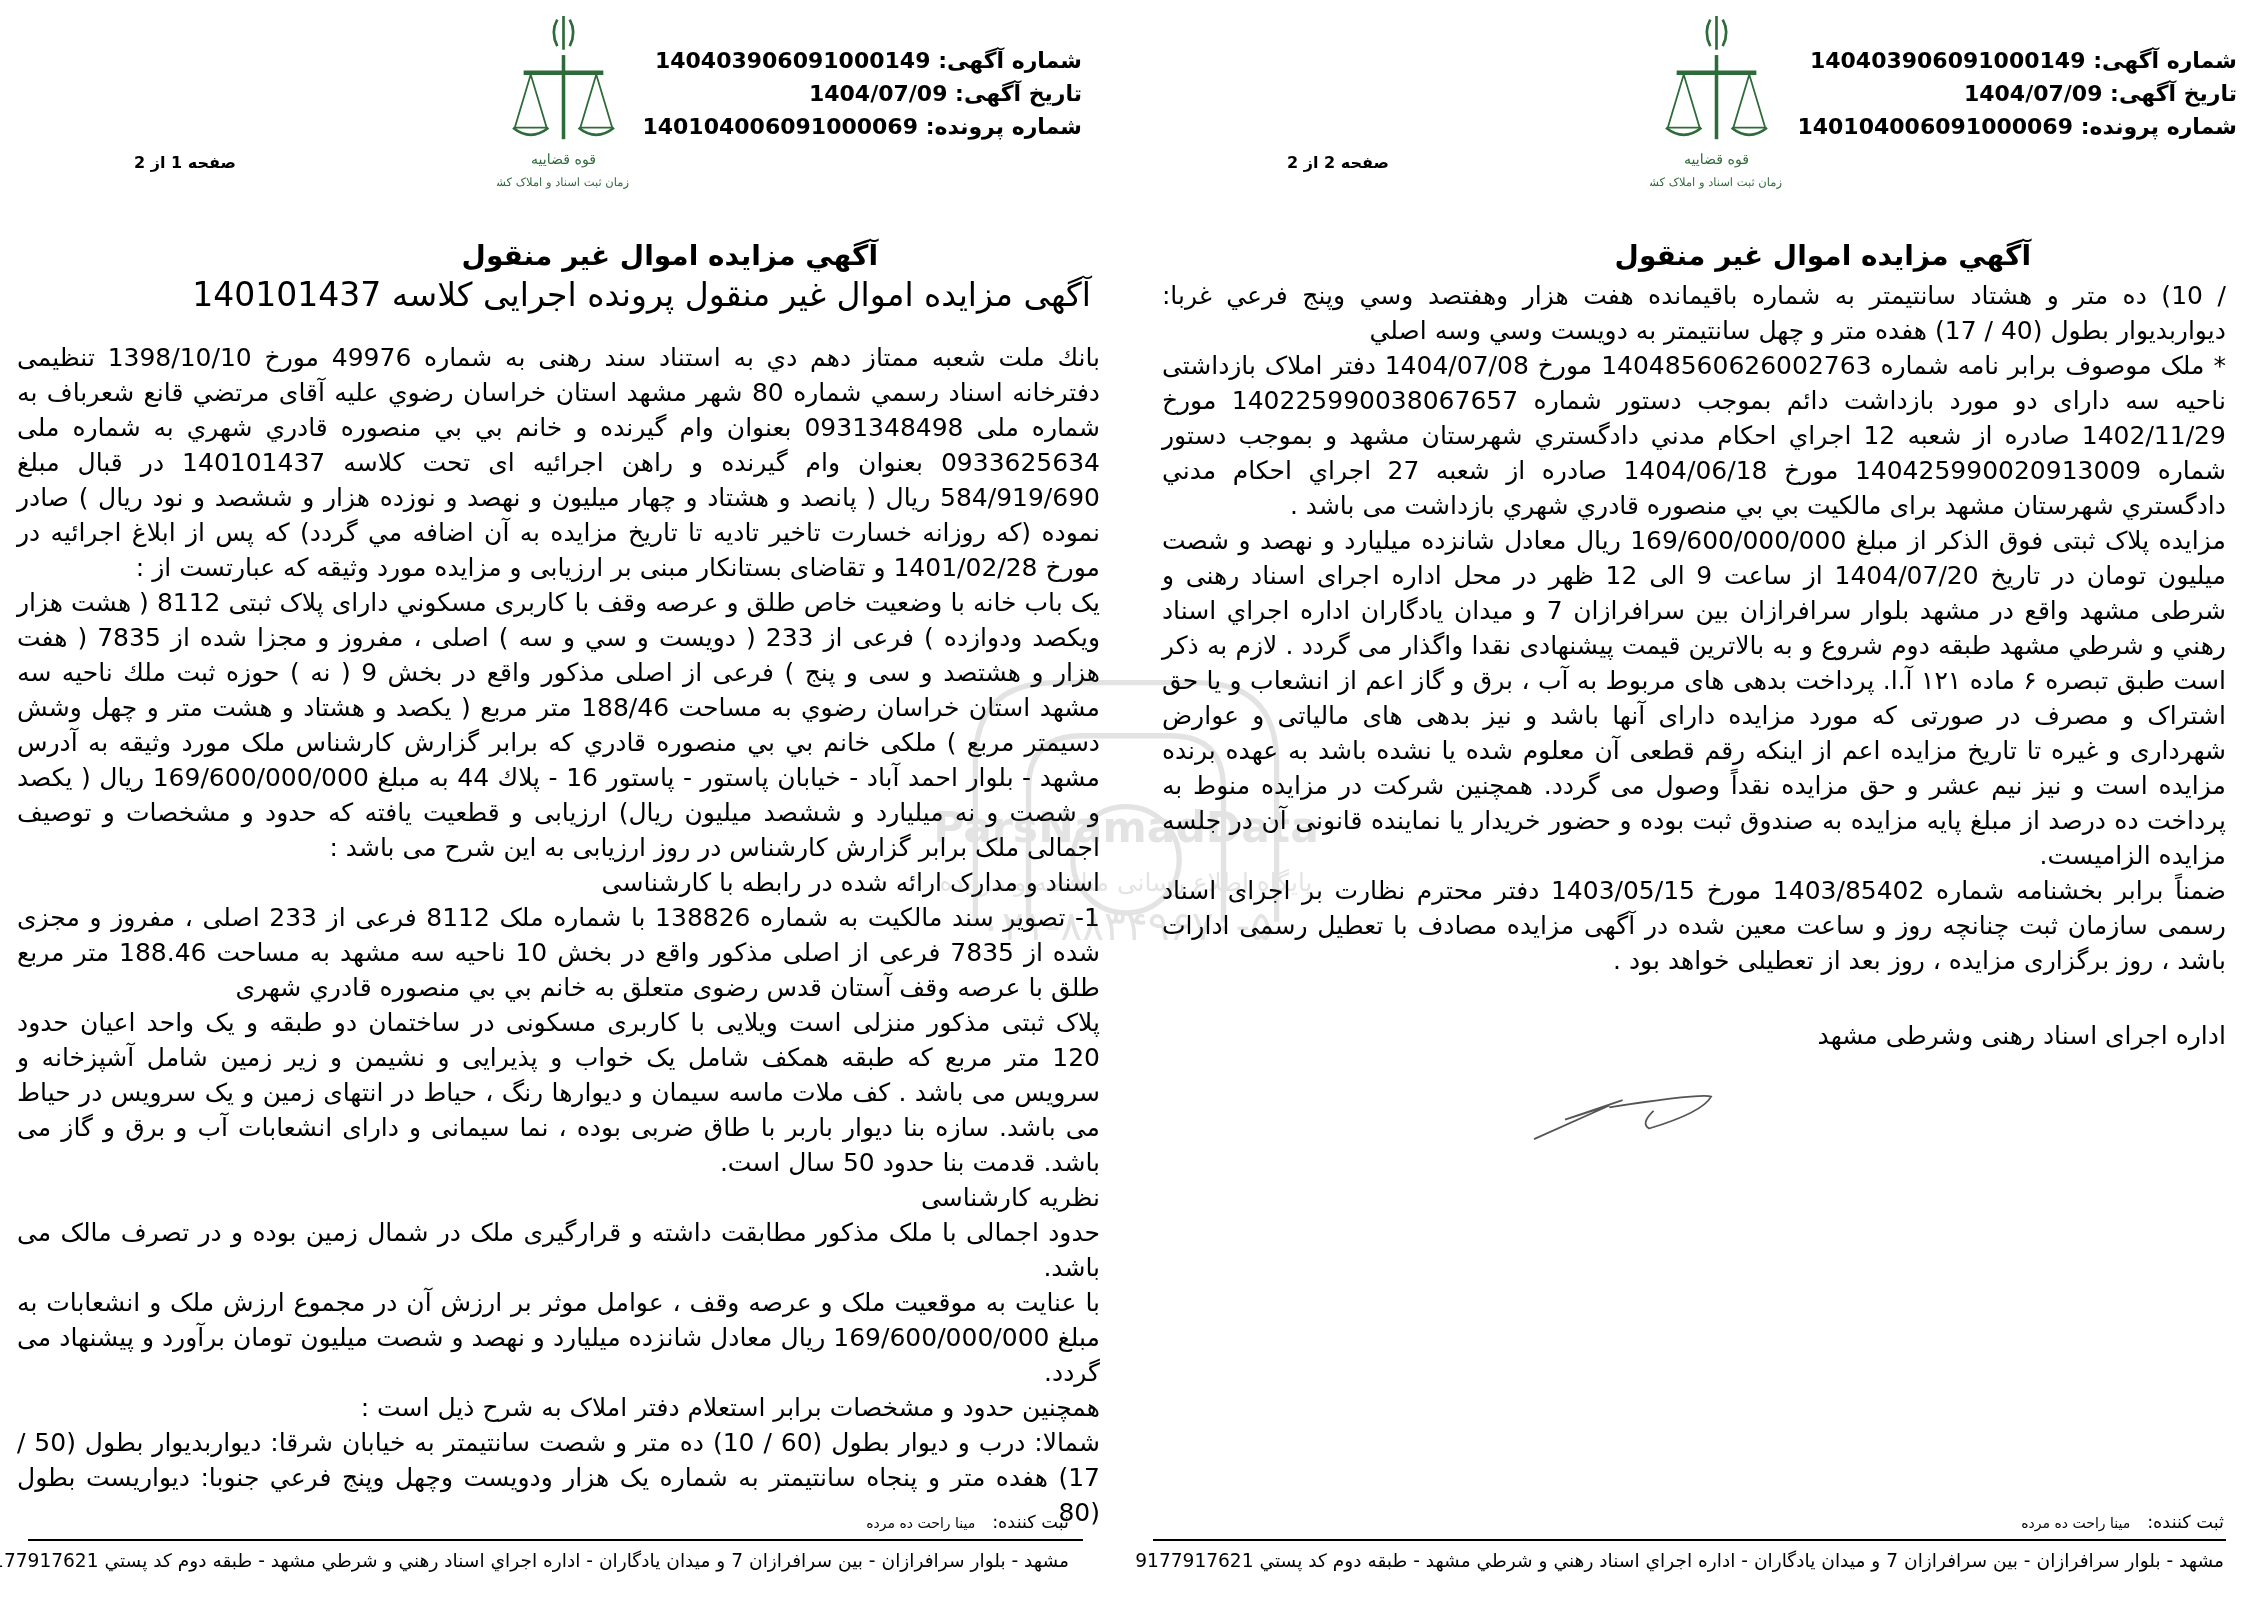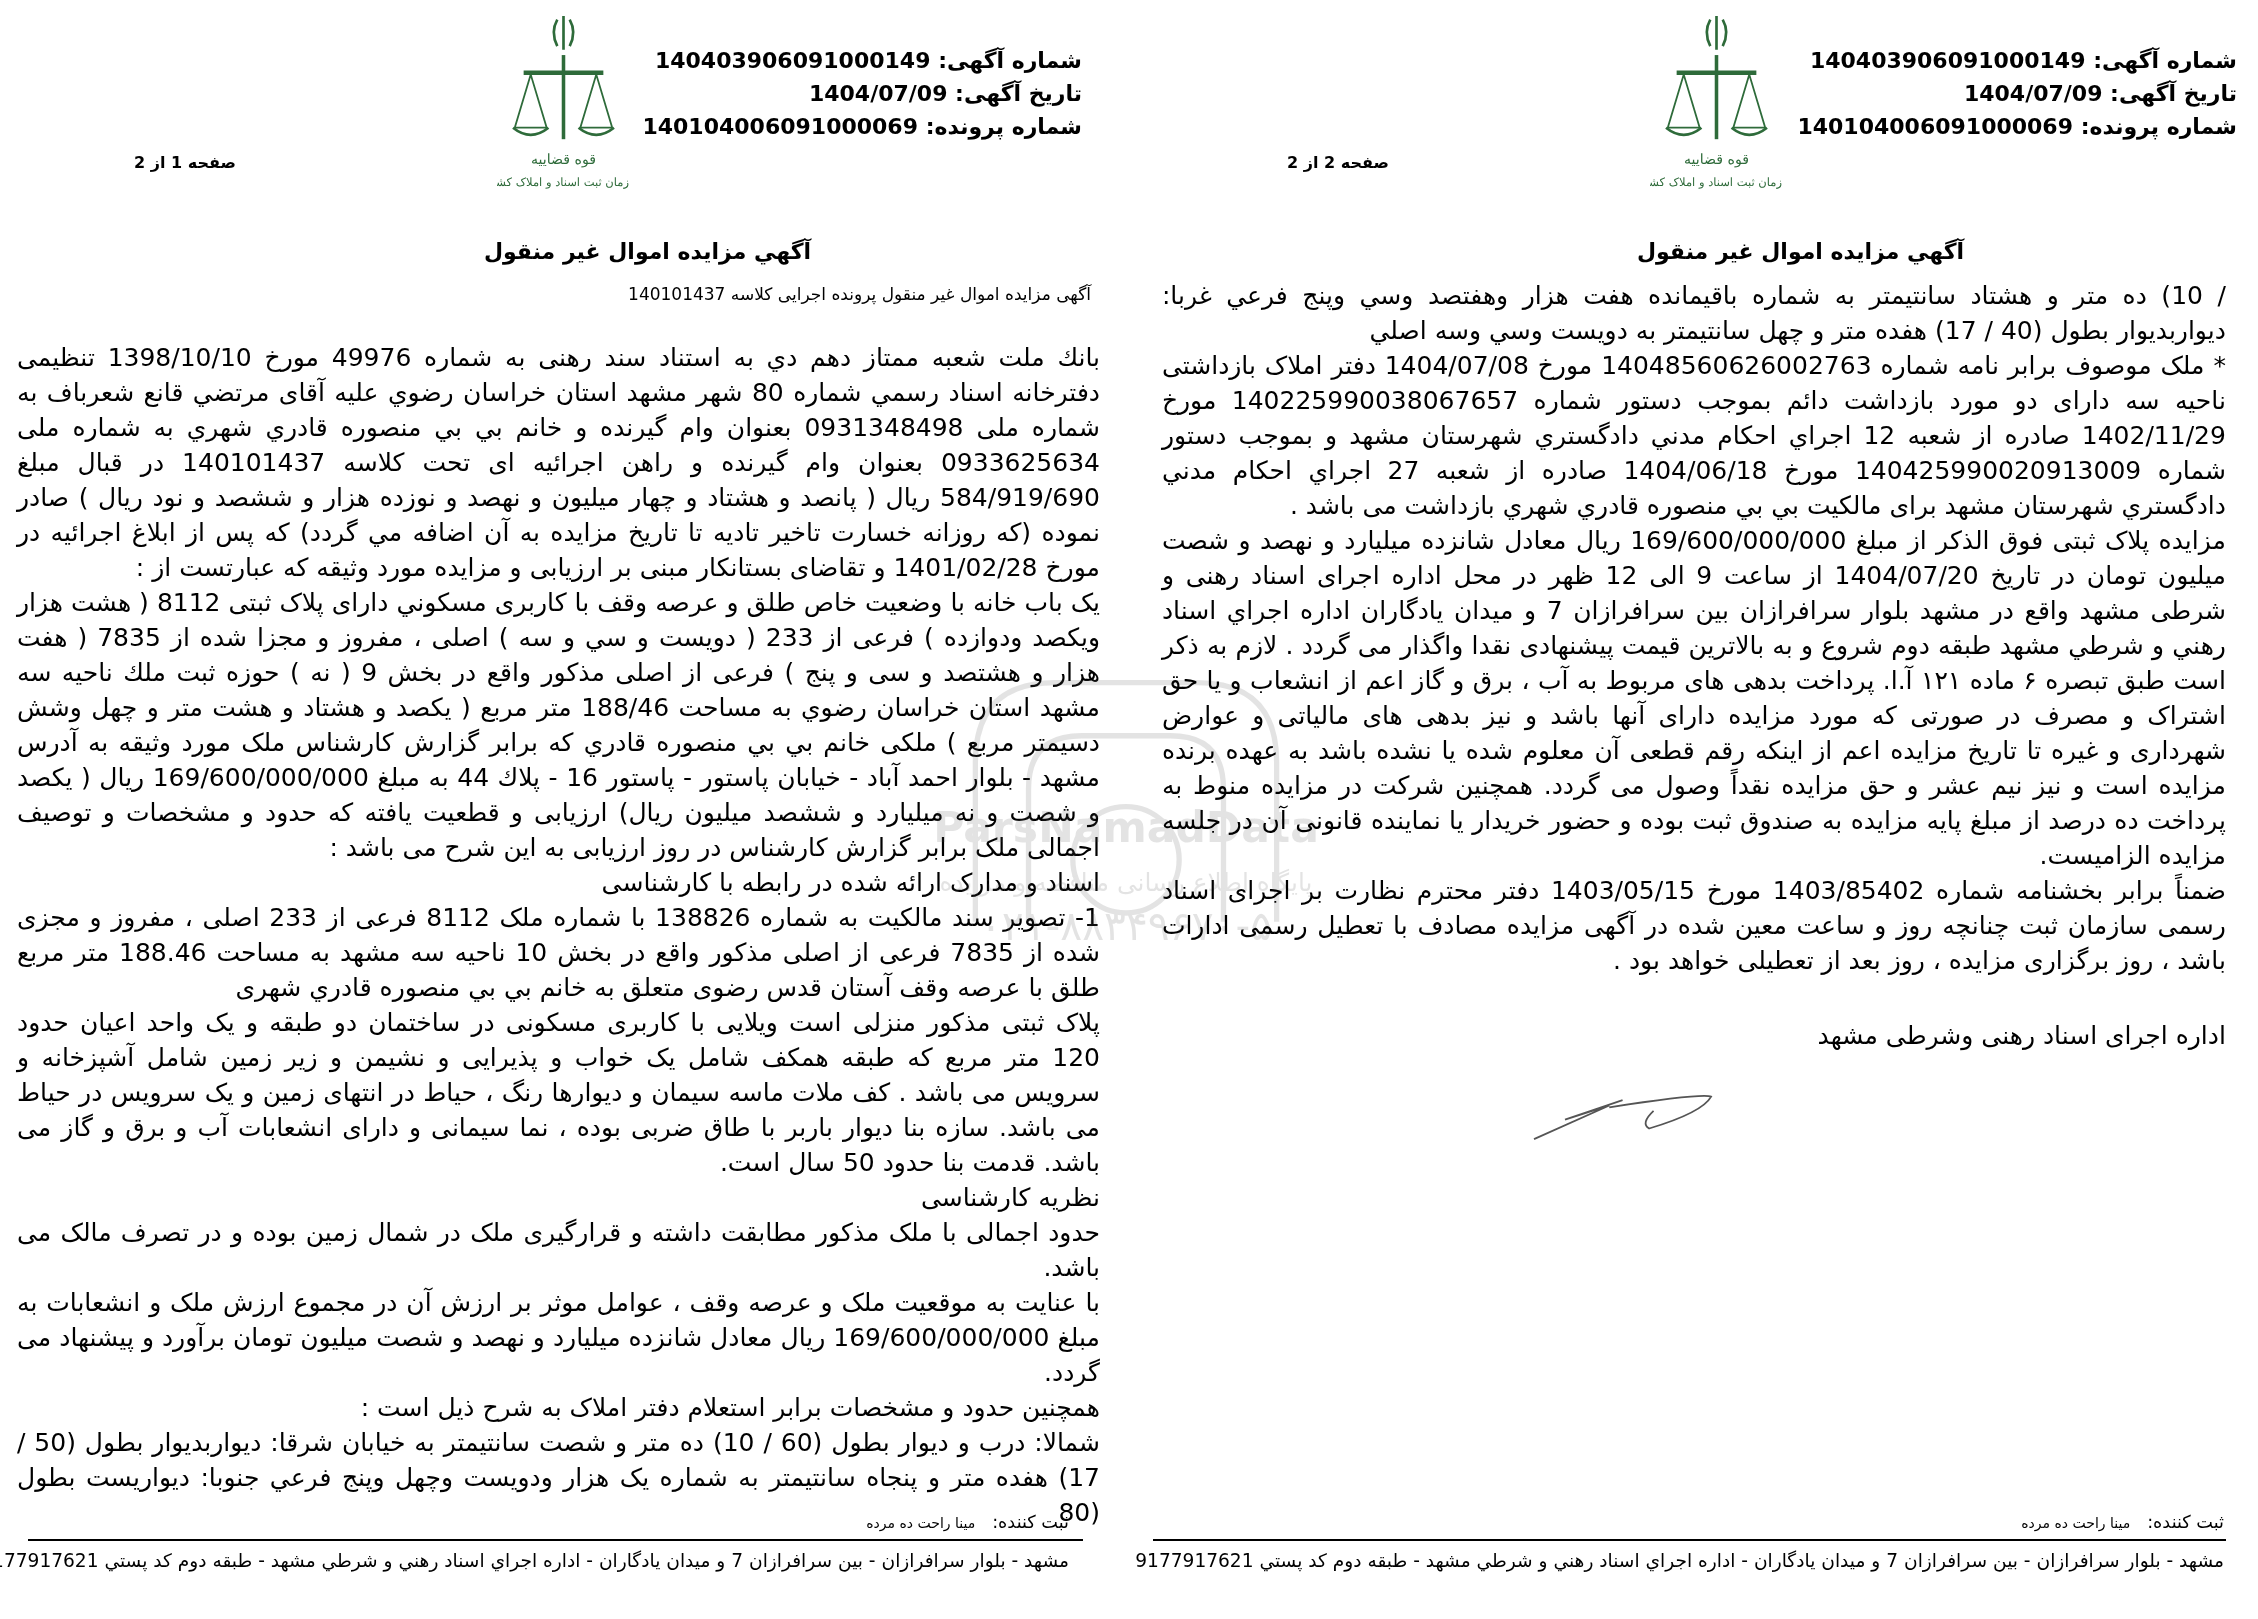--- a/index.html
+++ b/index.html
@@ -6,21 +6,21 @@
   body { width:2258px; height:1620px; position:relative; overflow:hidden;
          font-family:"DejaVu Sans", "Liberation Sans", sans-serif; color:#000; }
   .page { position:absolute; top:0; height:1620px; }
   #page-left  { left:0;    width:1153px; }
   #page-right { left:1153px; width:1106px; }
 
   .hdr-info { position:absolute; direction:rtl; text-align:right; font-size:22px; line-height:33px; font-weight:bold; }
   .page-num { position:absolute; direction:rtl; font-size:16px; font-weight:bold; }
   .emblem { position:absolute; width:133px; height:186px; }
 
-  .title { position:absolute; direction:rtl; font-size:22px; font-weight:bold; text-align:center; }
+  .title { position:absolute; direction:rtl; font-size:28px; font-weight:bold; text-align:right; }
   .body { position:absolute; direction:rtl; text-align:justify; text-align-last:right;
           font-size:25px; line-height:35px; }
   .body p { margin:0; }
 
   .signer { position:absolute; direction:rtl; font-size:17.7px; }
   .footer-line { position:absolute; height:1.8px; background:#000; }
   .footer-addr { position:absolute; direction:rtl; font-size:18.6px; white-space:nowrap; }
 
   .watermark { position:absolute; left:922px; top:656px; width:408px; height:319px; opacity:.16; pointer-events:none; }
 </style>
@@ -43,21 +43,21 @@
     <text x="75" y="200" text-anchor="middle" font-size="13" fill="#2e6b3a" font-family="DejaVu Serif, serif">سازمان ثبت اسناد و املاک کشور</text>
   </svg>
 
   <div class="hdr-info" style="right:71px; top:44px;">
     <div><span>شماره آگهی:</span> <span>140403906091000149</span></div>
     <div><span>تاریخ آگهی:</span> <span>1404/07/09</span></div>
     <div><span>شماره پرونده:</span> <span>140104006091000069</span></div>
   </div>
 
   <div class="title" style="left:417px; width:461px; top:239px;">آگهي مزايده اموال غير منقول</div>
-  <div class="body" style="left:0; width:1091px; top:277px; text-align:right; font-size:17px;">آگهی مزایده اموال غیر منقول پرونده اجرایی کلاسه 140101437</div>
+  <div class="body" style="left:0; width:1091px; top:277px; text-align:right; font-size:33px;">آگهی مزایده اموال غیر منقول پرونده اجرایی کلاسه 140101437</div>
 
   <div class="body" style="left:17px; width:1083px; top:340px;">
     <p>بانك ملت شعبه ممتاز دهم دي به استناد سند رهنی به شماره 49976 مورخ 1398/10/10 تنظیمی دفترخانه اسناد رسمي شماره 80 شهر مشهد استان خراسان رضوي علیه آقای مرتضي قانع شعرباف به شماره ملی 0931348498 بعنوان وام گیرنده و خانم بي بي منصوره قادري شهري به شماره ملی 0933625634 بعنوان وام گیرنده و راهن اجرائیه ای تحت کلاسه 140101437 در قبال مبلغ 584/919/690 ریال ( پانصد و هشتاد و چهار میلیون و نهصد و نوزده هزار و ششصد و نود ریال ) صادر نموده (که روزانه خسارت تاخیر تادیه تا تاریخ مزایده به آن اضافه مي گردد) که پس از ابلاغ اجرائیه در مورخ 1401/02/28 و تقاضای بستانکار مبنی بر ارزیابی و مزایده مورد وثیقه که عبارتست از :</p>
     <p>یک باب خانه با وضعیت خاص طلق و عرصه وقف با کاربری مسکوني دارای پلاک ثبتی 8112 ( هشت هزار ویکصد ودوازده ) فرعی از 233 ( دویست و سي و سه ) اصلی ، مفروز و مجزا شده از 7835 ( هفت هزار و هشتصد و سی و پنج ) فرعی از اصلی مذکور واقع در بخش 9 ( نه ) حوزه ثبت ملك ناحیه سه مشهد استان خراسان رضوي به مساحت 188/46 متر مربع ( یکصد و هشتاد و هشت متر و چهل وشش دسیمتر مربع ) ملکی خانم بي بي منصوره قادري که برابر گزارش کارشناس ملک مورد وثیقه به آدرس مشهد - بلوار احمد آباد - خیابان پاستور - پاستور 16 - پلاك 44 به مبلغ 169/600/000/000 ریال ( یکصد و شصت و نه میلیارد و ششصد میلیون ریال) ارزیابی و قطعیت یافته که حدود و مشخصات و توصیف اجمالی ملک برابر گزارش کارشناس در روز ارزیابی به این شرح می باشد :</p>
     <p>اسناد و مدارک ارائه شده در رابطه با کارشناسی</p>
     <p>1- تصویر سند مالکیت به شماره 138826 با شماره ملک 8112 فرعی از 233 اصلی ، مفروز و مجزی شده از 7835 فرعی از اصلی مذکور واقع در بخش 10 ناحیه سه مشهد به مساحت 188.46 متر مربع طلق با عرصه وقف آستان قدس رضوی متعلق به خانم بي بي منصوره قادري شهری</p>
     <p>پلاک ثبتی مذکور منزلی است ویلایی با کاربری مسکونی در ساختمان دو طبقه و یک واحد اعیان حدود 120 متر مربع که طبقه همکف شامل یک خواب و پذیرایی و نشیمن و زیر زمین شامل آشپزخانه و سرویس می باشد . کف ملات ماسه سیمان و دیوارها رنگ ، حیاط در انتهای زمین و یک سرویس در حیاط می باشد. سازه بنا دیوار باربر با طاق ضربی بوده ، نما سیمانی و دارای انشعابات آب و برق و گاز می باشد. قدمت بنا حدود 50 سال است.</p>
     <p>نظریه کارشناسی</p>
     <p>حدود اجمالی با ملک مذکور مطابقت داشته و قرارگیری ملک در شمال زمین بوده و در تصرف مالک می باشد.</p>
     <p>با عنایت به موقعیت ملک و عرصه وقف ، عوامل موثر بر ارزش آن در مجموع ارزش ملک و انشعابات به مبلغ 169/600/000/000 ریال معادل شانزده میلیارد و نهصد و شصت میلیون تومان برآورد و پیشنهاد می گردد.</p>

